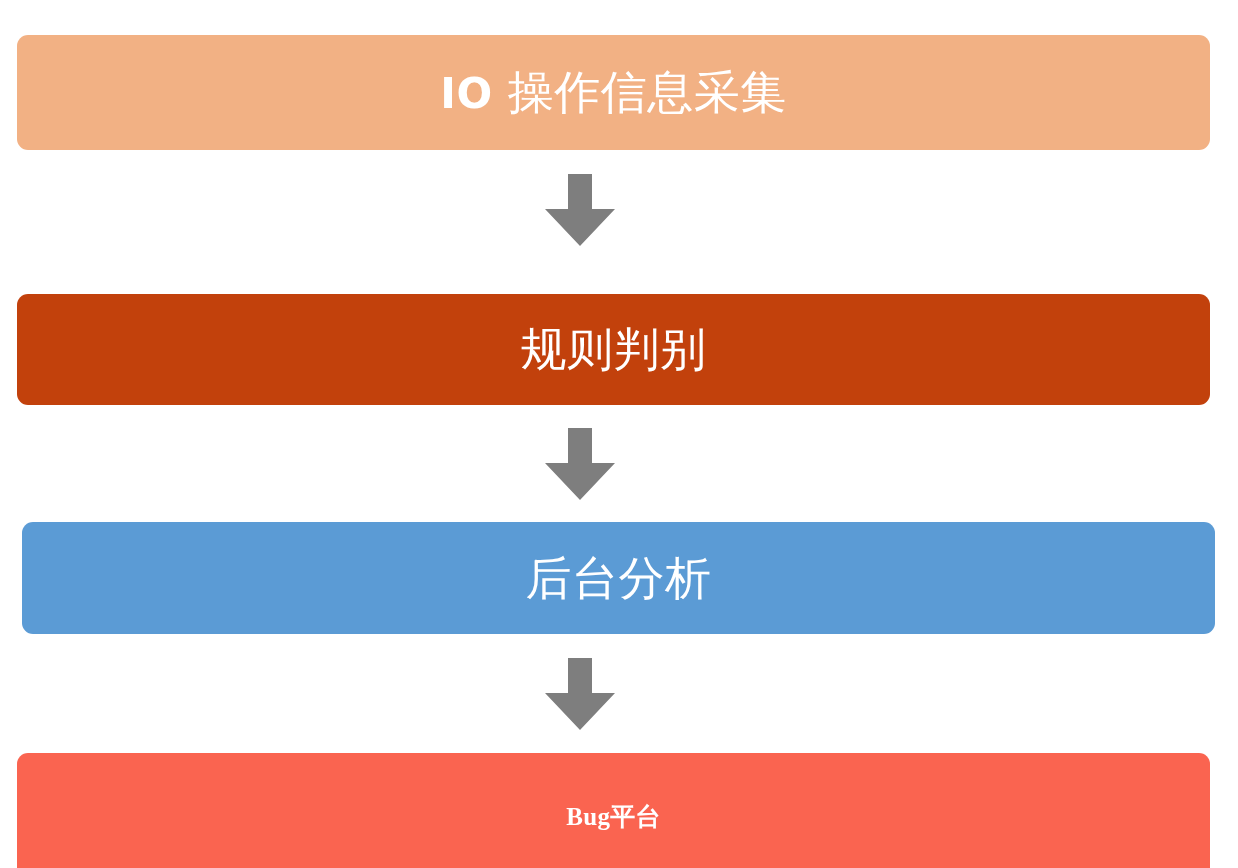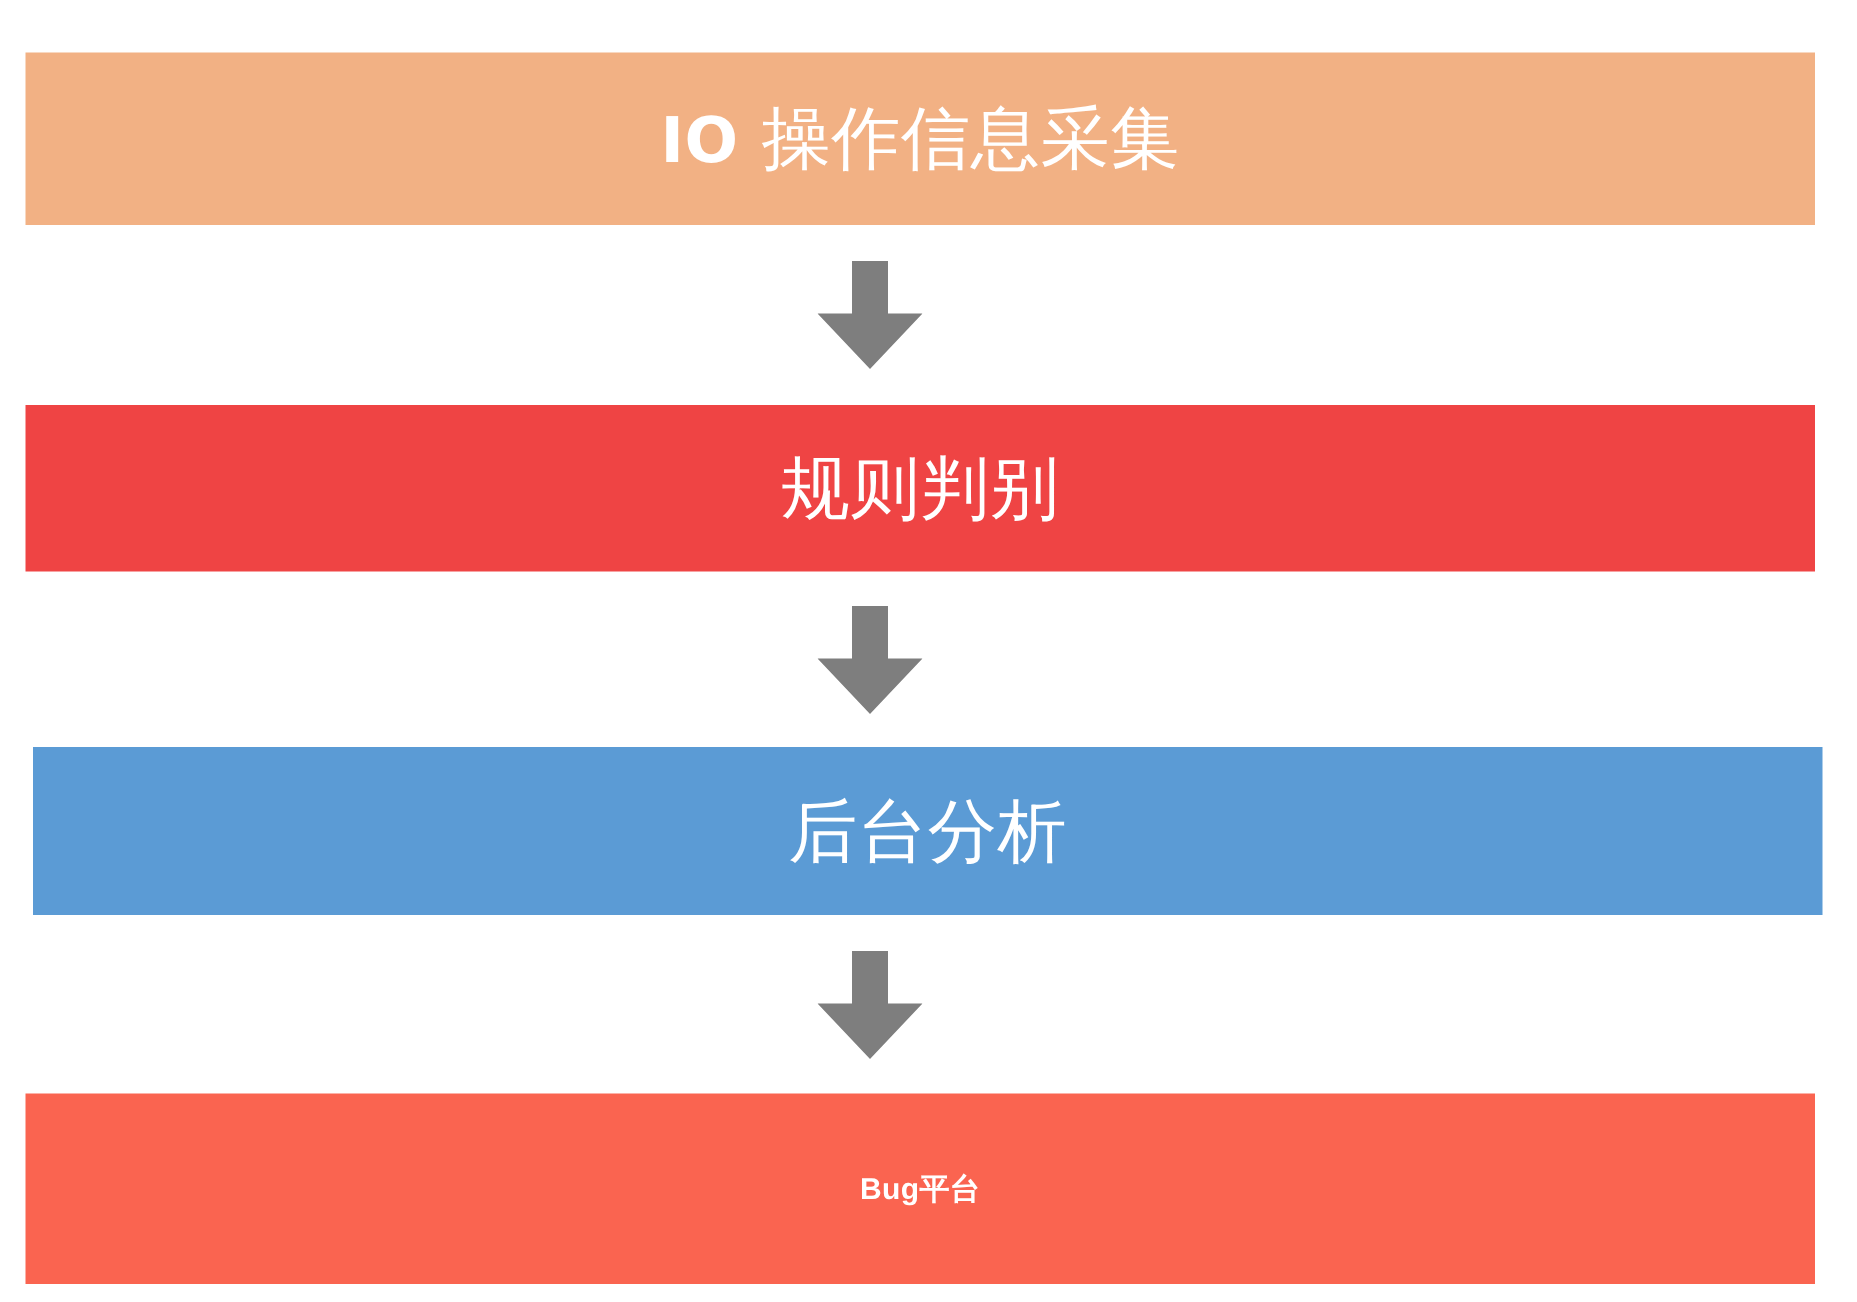--- a/index.html
+++ b/index.html
@@ -33,20 +33,21 @@
 
   
   .stage {
     width: 1193px;
     box-sizing: border-box;
     display: flex;
     align-items: center;
     justify-content: center;
     color: #ffffff;
     user-select: none;
+    border-radius: 11px;
   }
 
   .stage-label {
     display: block;
     line-height: 1.1;
     letter-spacing: 0.5px;
   }
 
   
   .stage--cjk .stage-label {
@@ -58,22 +59,22 @@
   
   .stage-label .latin-prefix {
     font-family: "DejaVu Sans", "Liberation Sans", sans-serif;
     font-weight: 700;
     font-size: 42px;
     letter-spacing: 0.5px;
   }
 
   
   .stage--sans .stage-label {
-    font-family: Liberation Sans, sans-serif;
-    font-size: 20px;
+    font-family: Liberation Serif, serif;
+    font-size: 25px;
     font-weight: 700;
     letter-spacing: 0.3px;
   }
 
   .stage--one   { height: 115px; background: #f2b184; }
   .stage--two   { height: 111px; background: #add293; }
   .stage--three { height: 112px; background: #5b9bd5; margin-left: 10px; }
   .stage--four  { height: 127px; background: #fa6450; }
 
   
@@ -107,21 +108,21 @@
     </div>
 
     <div class="connector connector--one">
       <span class="arrow-down">
         <svg width="70" height="72" viewBox="0 0 70 72" aria-hidden="true">
           <polygon points="23,0 47,0 47,35 70,35 35,72 0,35 23,35" fill="#7e7e7e"></polygon>
         </svg>
       </span>
     </div>
 
-    <div class="stage stage--cjk stage--two" style="background: #ef4444; color: rgb(255, 255, 255);">
+    <div class="stage stage--cjk stage--two" style="background: #c2410c; color: rgb(255, 255, 255); margin-top: 24px;">
       <span class="stage-label">规则判别</span>
     </div>
 
     <div class="connector connector--two">
       <span class="arrow-down">
         <svg width="70" height="72" viewBox="0 0 70 72" aria-hidden="true">
           <polygon points="23,0 47,0 47,35 70,35 35,72 0,35 23,35" fill="#7e7e7e"></polygon>
         </svg>
       </span>
     </div>

